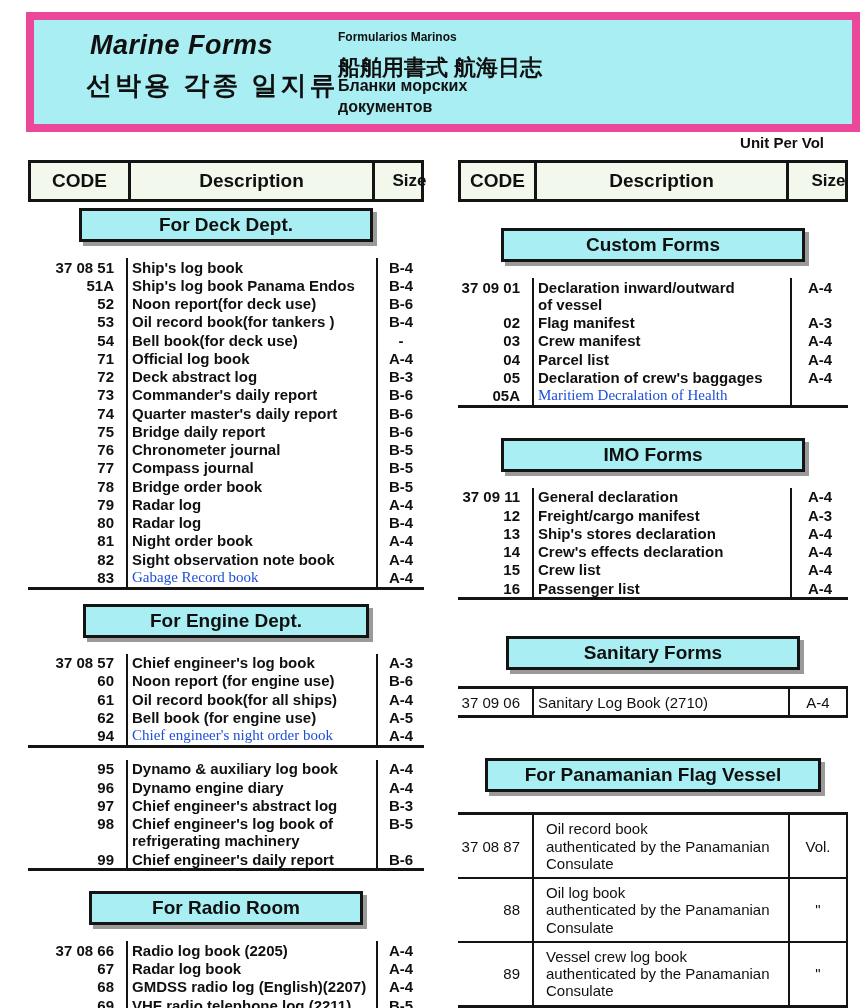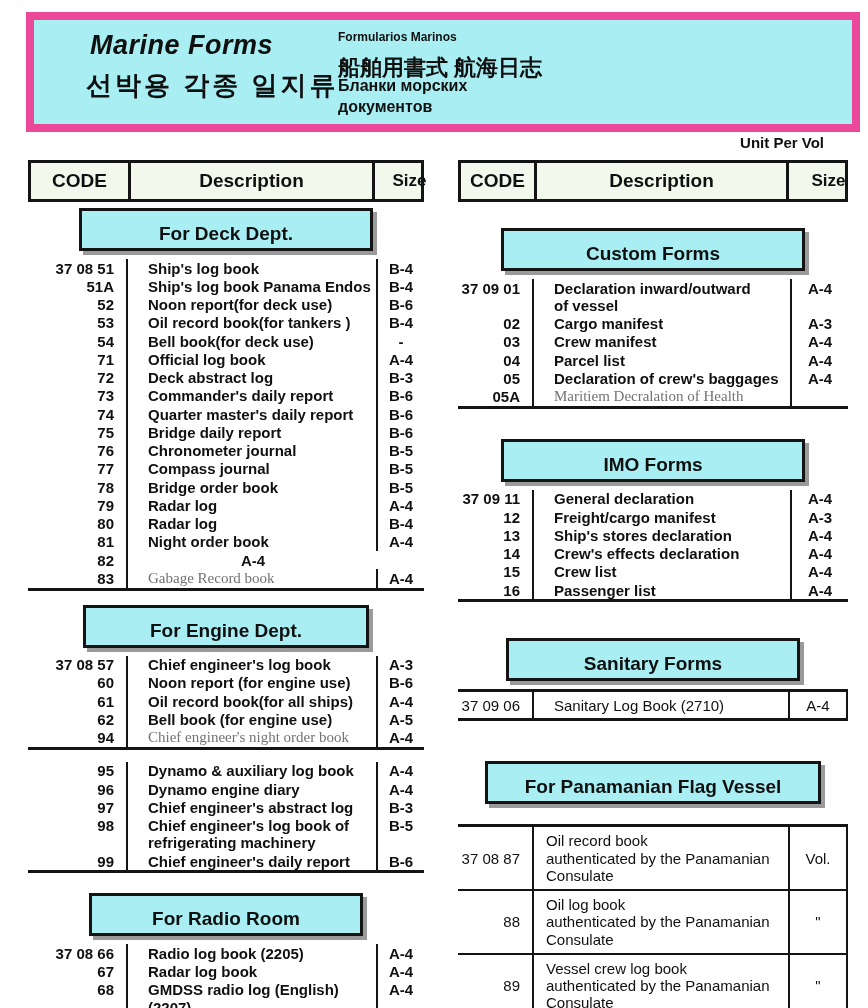--- a/index.html
+++ b/index.html
@@ -34,43 +34,43 @@
   }
   .col-left  .thead { grid-template-columns:100px 1fr 46px; }
   .col-right .thead { grid-template-columns:76px 1fr 56px; }
   .thead .th {
     display:flex; align-items:center; justify-content:center;
     font-size:19px; border-right:3px solid #141414;
   }
   .thead .th:last-child { border-right:none; font-size:17px;padding-left:23px; }
 
   .sec-title {
-    margin:8px auto; background:var(--cyan,#a8eef2);
+    margin:16px auto; background:var(--cyan,#a8eef2);
     border:3px solid #141414; box-shadow:4px 4px 0 var(--shadow,#999);
-    text-align:center; font-weight:bold; font-size:19px; padding:12px 0 3px;
+    text-align:center; font-weight:bold; font-size:19px; padding:3px 0 3px;
   }
   .t-deck     { width:288px; margin-top:6px;  }
   .t-engine   { width:280px; margin-top:14px; }
   .t-radio    { width:268px; margin-top:20px; }
   .t-custom   { width:298px; margin-top:26px; }
   .t-imo      { width:298px; margin-top:30px; }
   .t-sanitary { width:288px; margin-top:36px; }
   .t-panama   { width:330px; margin-top:40px; }
 
   .group { border-bottom:3px solid #141414; }
   .group + .group { margin-top:12px; }
 
   .row { display:grid; min-height:17.5px; font-size:15px; font-weight:700; line-height:1.15; }
   .col-left  .row { grid-template-columns:100px 1fr 46px; }
   .col-right .row { grid-template-columns:76px 1fr 56px; }
   .cell { padding:0.5px 0; }
   .cell.code { text-align:right; padding-right:12px; border-right:2px solid #141414; }
-  .cell.desc { padding-left:20px;  border-right:2px solid #141414; white-space:pre-line; }
+  .cell.desc { padding-left:4px;  border-right:2px solid #141414; white-space:pre-line; }
   .cell.size { text-align:center; }
-  .row.light .desc { font-family:"Liberation Serif", serif; font-weight:400; color:#737373; }
+  .row.light .desc { font-family:"Liberation Serif", serif; font-weight:400; color:#1d4ed8; }
 
   .g-sanitary { border-top:3px solid #141414; border-right:2px solid #141414; margin-top:4px; }
   .g-sanitary .row { min-height:26px; font-weight:400; }
   .g-sanitary .cell { display:flex; align-items:center; }
   .g-sanitary .cell.code { justify-content:flex-end; }
   .g-sanitary .cell.size { justify-content:center; }
 
   .g-panama { border-top:3px solid #141414; border-right:2px solid #141414; margin-top:20px; }
   .g-panama .row { font-weight:400; }
   .g-panama .row:not(:last-child) { border-bottom:2px solid #141414; }
@@ -178,20 +178,21 @@
           <div class="cell desc">Radar log</div>
           <div class="cell size">B-4</div>
         </div>
         <div class="row">
           <div class="cell code">81</div>
           <div class="cell desc">Night order book</div>
           <div class="cell size">A-4</div>
         </div>
         <div class="row">
           <div class="cell code">82</div>
+          <div class="cell desc">Sight observation note book</div>
           <div class="cell size">A-4</div>
         </div>
         <div class="row light">
           <div class="cell code">83</div>
           <div class="cell desc">Gabage Record book</div>
           <div class="cell size">A-4</div>
         </div>
       </div>
       <div class="sec-title t-engine">For Engine Dept.</div>
       <div class="group g-engine">
@@ -292,21 +293,21 @@
       <div class="sec-title t-custom">Custom Forms</div>
       <div class="group g-custom">
         <div class="row">
           <div class="cell code">37 09 01</div>
           <div class="cell desc">Declaration inward/outward
 of vessel</div>
           <div class="cell size">A-4</div>
         </div>
         <div class="row">
           <div class="cell code">02</div>
-          <div class="cell desc">Cargo manifest</div>
+          <div class="cell desc">Flag manifest</div>
           <div class="cell size">A-3</div>
         </div>
         <div class="row">
           <div class="cell code">03</div>
           <div class="cell desc">Crew manifest</div>
           <div class="cell size">A-4</div>
         </div>
         <div class="row">
           <div class="cell code">04</div>
           <div class="cell desc">Parcel list</div>

